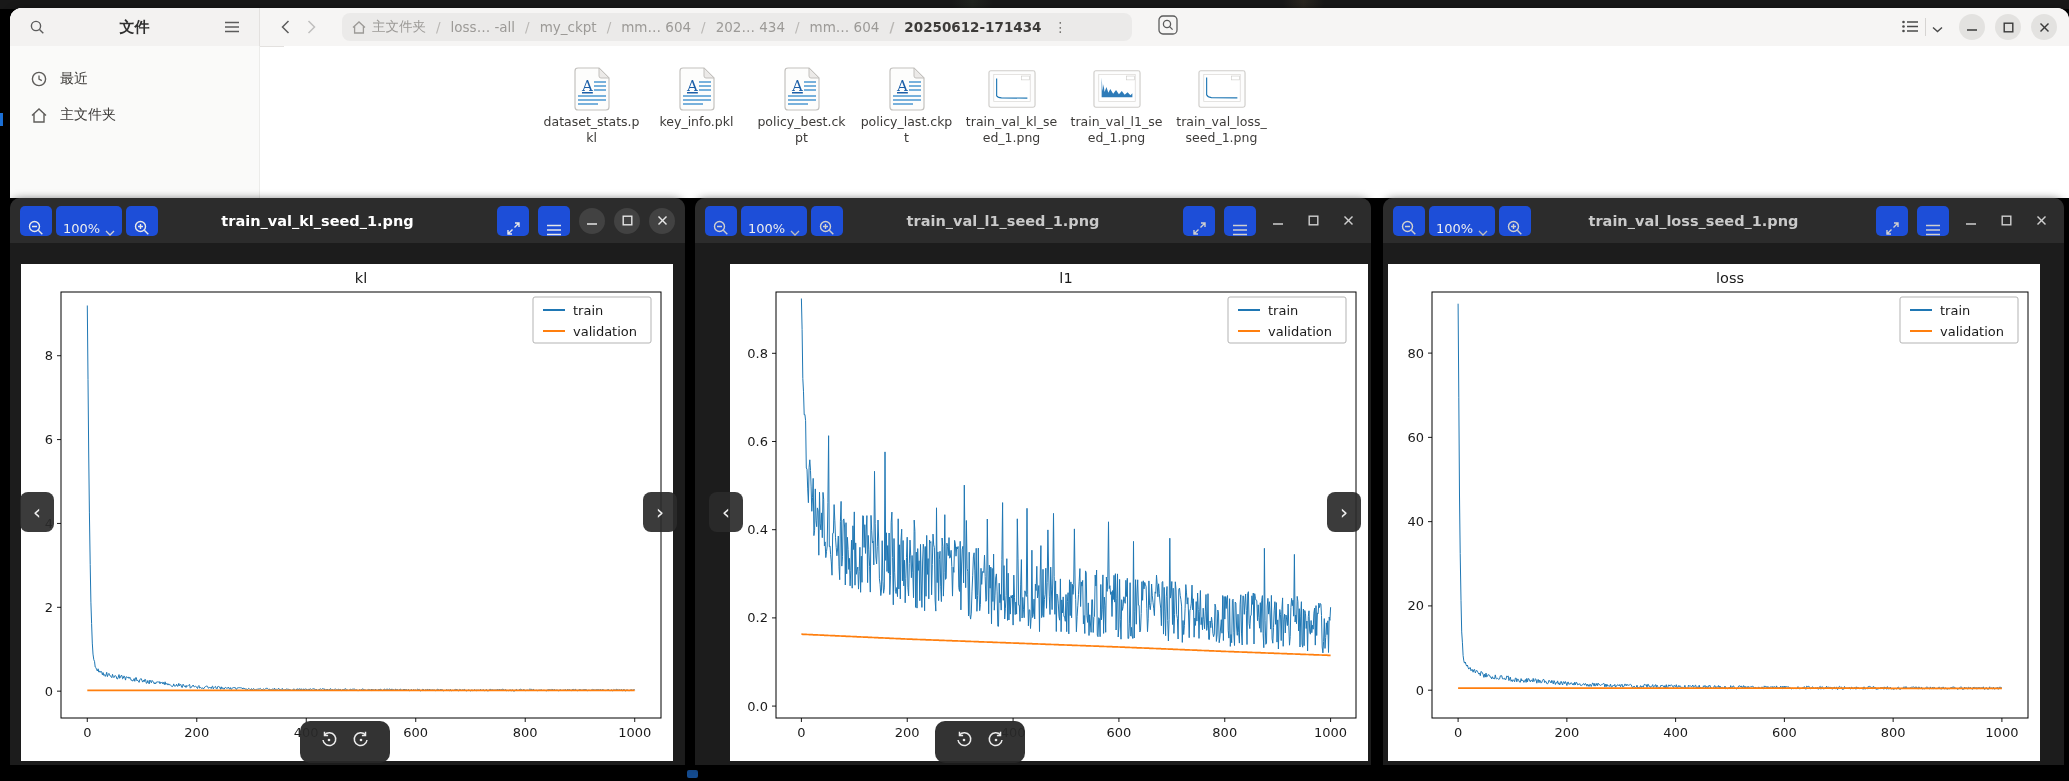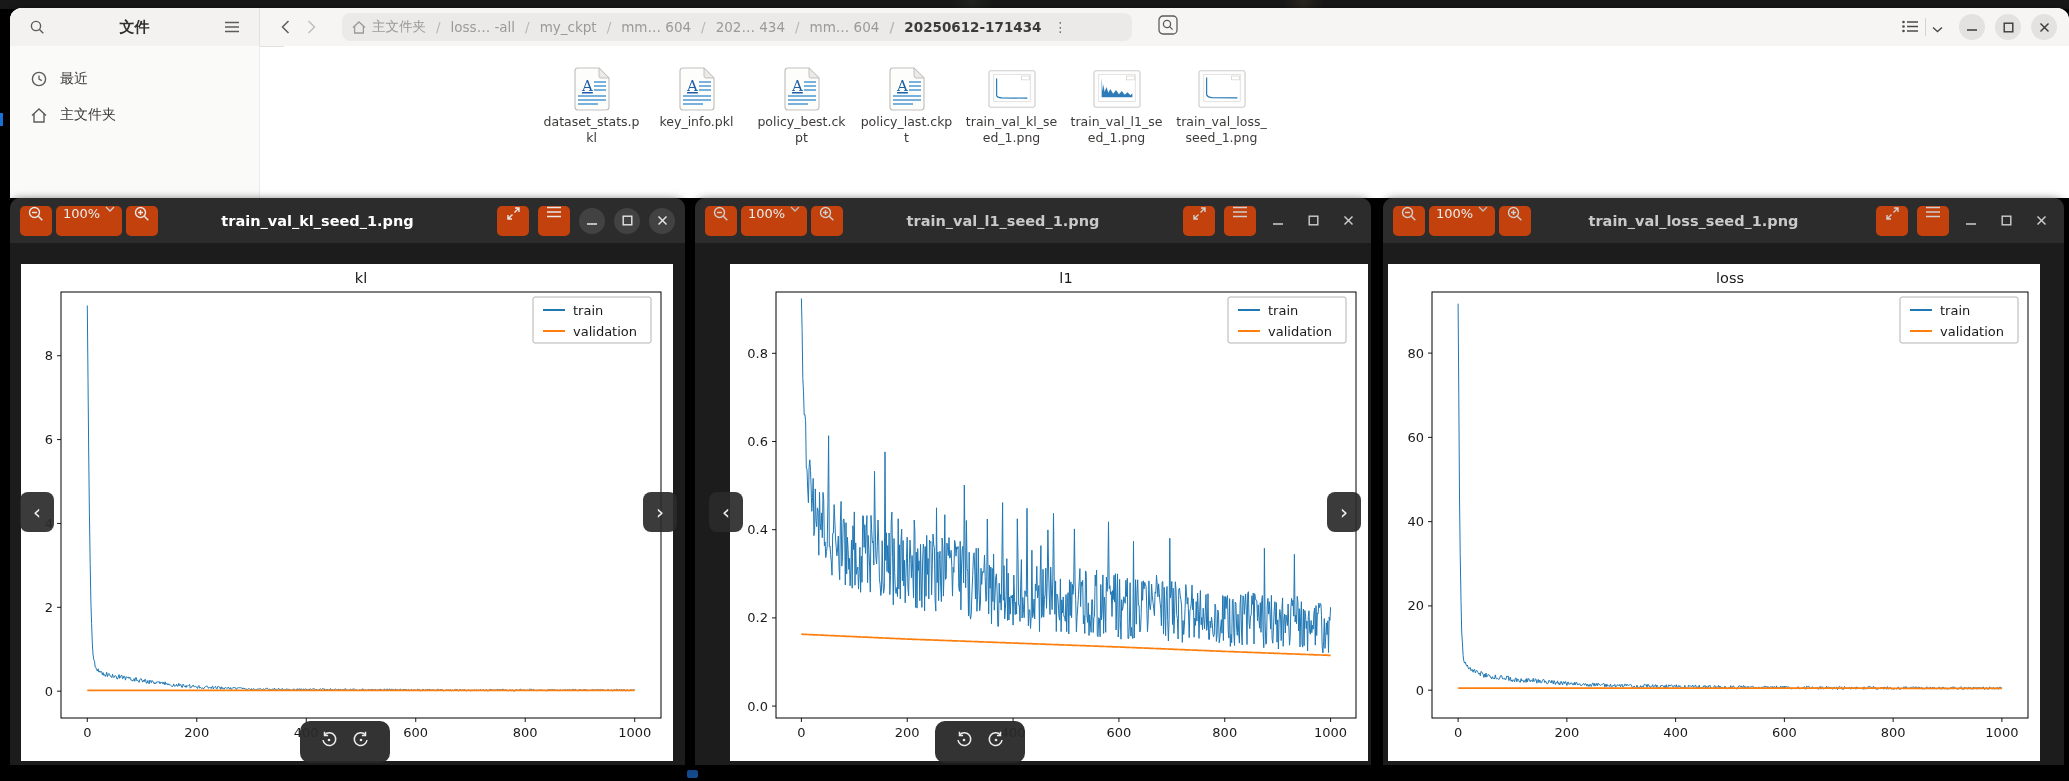--- a/index.html
+++ b/index.html
@@ -38,21 +38,21 @@
   .sb-item .sb-icon{width:18px;display:flex;justify-content:center;color:#5e5c5a;}
   .fm-files{flex:1;background:#fff;position:relative;}
   .file-row{position:absolute;left:255px;top:18px;display:flex;}
   .file-item{width:105px;display:flex;flex-direction:column;align-items:center;}
   .file-icon{width:48px;height:50px;display:flex;align-items:center;justify-content:center;}
   .file-label{font-size:12.5px;color:#3d3b39;text-align:center;line-height:1.25;
       width:96px;word-break:break-all;}
   
   .viewer{position:absolute;top:198px;height:567px;background:#1c1c1c;border-radius:10px 10px 0 0;overflow:hidden;box-shadow:0 2px 10px rgba(0,0,0,.7);}
   .v-header{position:absolute;top:0;left:0;right:0;height:45px;background:#2c2c2c;display:flex;align-items:center;padding:0 10px;box-sizing:border-box;}
-  .v-pill{height:30px;background:#c2410c;border-radius:5px;display:flex;align-items:flex-start;justify-content:center;color:#e8e8e8;}
+  .v-pill{height:30px;background:#1d4ed8;border-radius:5px;display:flex;align-items:flex-end;justify-content:center;color:#e8e8e8;}
   .v-iconbtn{width:32px;}
   .v-zoom{width:66px;margin:0 4px;gap:5px;font-size:13px;color:#ededed;}
   .v-title{position:absolute;left:150px;right:210px;text-align:center;font-size:14.5px;font-weight:bold;color:#ffffff;
      white-space:nowrap;overflow:hidden;}
   .viewer.unfocused .v-title{color:#c9c9c9;}
   .v-right{margin-left:auto;display:flex;align-items:center;gap:9px;}
   .v-cbtn{width:26px;height:26px;display:flex;align-items:center;justify-content:center;color:#e6e6e6;}
   .focused .v-cbtn.circled{background:#424242;border-radius:50%;}
   .v-content{position:absolute;top:45px;left:0;right:0;bottom:0;}
   .v-image{position:absolute;top:21px;background:#fff;}

